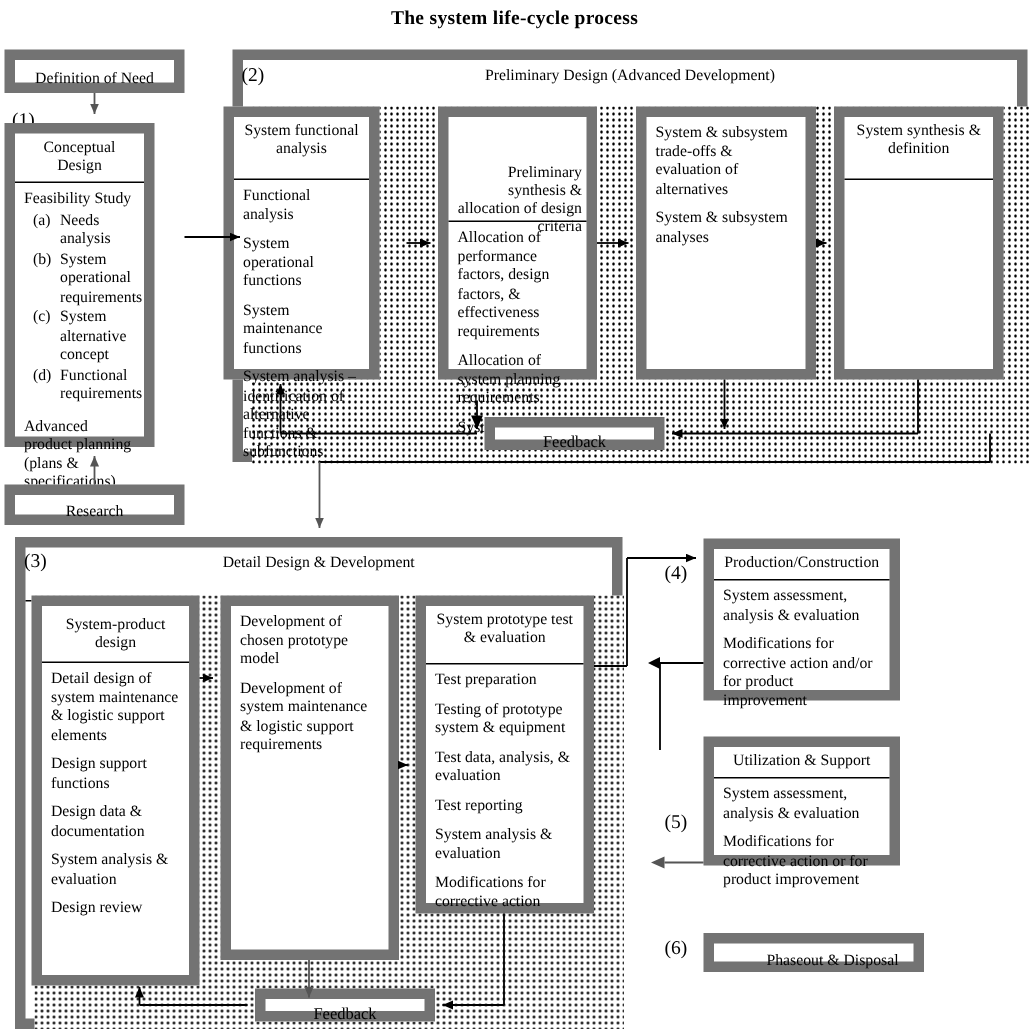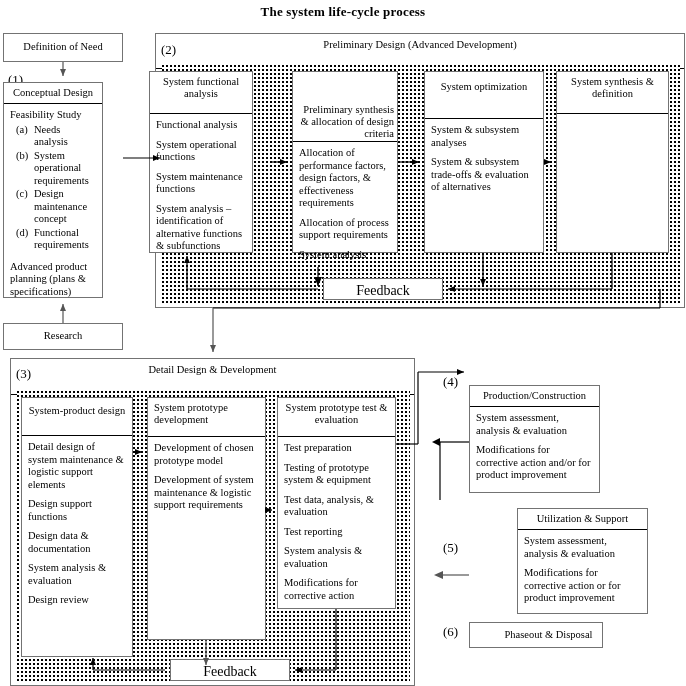--- a/index.html
+++ b/index.html
@@ -2,42 +2,42 @@
 <html><head>
 <meta charset="utf-8">
 <style>
   html,body{margin:0;padding:0;background:#fff;}
   body{
     width:686px;height:686px;position:relative;overflow:hidden;
     font-family:"Liberation Serif","DejaVu Serif",serif;
     color:#000;
     -webkit-font-smoothing:none;
   }
-  .bx{position:absolute;box-sizing:border-box;border:1px solid #737373;background:#fff;}
+  .bx{position:absolute;box-sizing:border-box;border:7px solid #737373;background:#fff;}
   .hdr{
     border-bottom:1px solid #000;text-align:center;
     font-size:10.5px;line-height:12px;padding:4px 3px;
   }
   .body{font-size:10.5px;line-height:12.5px;padding:5px 6px;}
   .body p{margin:0 0 7px 0;}
   .body p:last-child{margin-bottom:0;}
   
   .stipple{
     background-color:#fff;
     background-image:
       radial-gradient(circle at 1px 1px, #000 0.8px, transparent 1px);
     background-size:4px 4px;
   }
   #title{
     position:absolute;left:0;top:4px;width:686px;text-align:center;
     font-size:13px;font-weight:bold;letter-spacing:.2px;
   }
   .num{position:absolute;font-size:13px;line-height:13px;}
   svg.ov{position:absolute;left:0;top:0;width:686px;height:686px;pointer-events:none;}
-  .feedback{font-size:14px;text-align:center;}
+  .feedback{font-size:11px;text-align:center;}
   ol.feas{margin:0;padding:0;list-style:none;}
   ol.feas li{display:flex;margin-bottom:1px;}
   ol.feas li .mk{width:24px;flex:0 0 24px;padding-left:6px;box-sizing:border-box;}
   ol.feas li .tx{flex:1;}
 </style>
 </head>
 <body>
 
 <div id="title">The system life-cycle process</div>
 
@@ -55,21 +55,21 @@
       <li>
         <span class="mk">(a)</span>
         <span class="tx">Needs analysis</span>
       </li>
       <li>
         <span class="mk">(b)</span>
         <span class="tx">System operational requirements</span>
       </li>
       <li>
         <span class="mk">(c)</span>
-        <span class="tx">Design maintenance concept</span>
+        <span class="tx">System alternative concept</span>
       </li>
       <li>
         <span class="mk">(d)</span>
         <span class="tx">Functional requirements</span>
       </li>
     </ol>
     <p style="margin-top:9px;">Advanced product planning (plans &amp; specifications)</p>
   </div>
 </div>
 
@@ -92,30 +92,29 @@
     <p>System operational functions</p>
     <p>System maintenance functions</p>
     <p>System analysis – identification of alternative functions &amp; subfunctions</p>
   </div>
 </div>
 
 <div class="bx" style="left:292px;top:71px;width:106px;height:182px;">
   <div class="hdr" style="height:33px;text-align:right;padding-left:6px;margin-top:28px;">Preliminary synthesis &amp; allocation of design criteria</div>
   <div class="body">
     <p>Allocation of performance factors, design factors, &amp; effectiveness requirements</p>
-    <p>Allocation of process support requirements</p>
+    <p>Allocation of system planning requirements</p>
     <p>System analysis</p>
   </div>
 </div>
 
 <div class="bx" style="left:424px;top:71px;width:120px;height:182px;">
-  <div class="hdr" style="height:33px;padding-top:9px;">System optimization</div>
-  <div class="body">
+  <div class="body">
+    <p>System &amp; subsystem trade-offs &amp; evaluation of alternatives</p>
     <p>System &amp; subsystem analyses</p>
-    <p>System &amp; subsystem trade-offs &amp; evaluation of alternatives</p>
   </div>
 </div>
 
 <div class="bx" style="left:556px;top:71px;width:113px;height:182px;">
   <div class="hdr" style="height:33px;">System synthesis &amp; definition</div>
 </div>
 
 <div class="bx" style="left:323px;top:278px;width:120px;height:22px;">
   <div class="feedback" style="padding-top:4px;">Feedback</div>
 </div>
@@ -131,21 +130,20 @@
   <div class="body">
     <p>Detail design of system maintenance &amp; logistic support elements</p>
     <p>Design support functions</p>
     <p>Design data &amp; documentation</p>
     <p>System analysis &amp; evaluation</p>
     <p>Design review</p>
   </div>
 </div>
 
 <div class="bx" style="left:147px;top:397px;width:119px;height:243px;">
-  <div class="hdr" style="height:30px;text-align:left;padding-left:6px;">System prototype development</div>
   <div class="body">
     <p>Development of chosen prototype model</p>
     <p>Development of system maintenance &amp; logistic support requirements</p>
   </div>
 </div>
 
 <div class="bx" style="left:277px;top:397px;width:119px;height:212px;">
   <div class="hdr" style="height:30px;">System prototype test &amp; evaluation</div>
   <div class="body">
     <p>Test preparation</p>
@@ -155,39 +153,39 @@
     <p>System analysis &amp; evaluation</p>
     <p>Modifications for corrective action</p>
   </div>
 </div>
 
 <div class="bx" style="left:170px;top:659px;width:120px;height:22px;">
   <div class="feedback" style="padding-top:4px;">Feedback</div>
 </div>
 
 <div class="num" style="left:443px;top:375px;">(4)</div>
-<div class="bx" style="left:469px;top:359px;width:131px;height:108px;margin-top:26px;">
+<div class="bx" style="left:469px;top:359px;width:131px;height:108px;">
   <div class="hdr" style="padding-top:4px;">Production/Construction</div>
   <div class="body">
     <p>System assessment, analysis &amp; evaluation</p>
     <p>Modifications for corrective action and/or for product improvement</p>
   </div>
 </div>
 
 <div class="num" style="left:443px;top:541px;">(5)</div>
-<div class="bx" style="left:469px;top:508px;width:131px;height:106px;margin-left:48px;">
+<div class="bx" style="left:469px;top:491px;width:131px;height:86px;">
   <div class="hdr" style="padding-top:4px;">Utilization &amp; Support</div>
   <div class="body">
     <p>System assessment, analysis &amp; evaluation</p>
     <p>Modifications for corrective action or for product improvement</p>
   </div>
 </div>
 
 <div class="num" style="left:443px;top:625px;">(6)</div>
-<div class="bx" style="left:469px;top:622px;width:134px;height:26px;padding-left:25px;">
+<div class="bx" style="left:469px;top:622px;width:147px;height:26px;padding-left:25px;">
   <div class="hdr" style="border-bottom:none;padding-top:6px;">Phaseout &amp; Disposal</div>
 </div>
 
 <svg class="ov" viewBox="0 0 686 686">
   <defs>
     <marker id="ah" markerWidth="8" markerHeight="8" refX="7" refY="3" orient="auto" markerUnits="userSpaceOnUse">
       <path d="M0,0 L7,3 L0,6 z" fill="#000"></path>
     </marker>
     <marker id="ahg" markerWidth="8" markerHeight="8" refX="7" refY="3" orient="auto" markerUnits="userSpaceOnUse">
       <path d="M0,0 L7,3 L0,6 z" fill="#555"></path>

